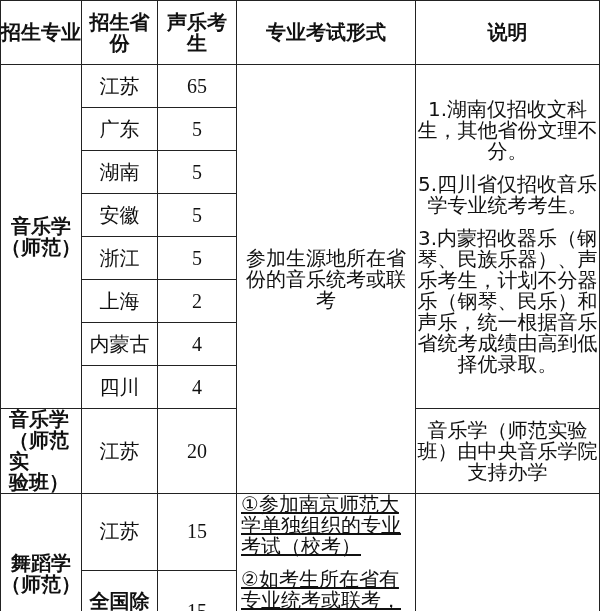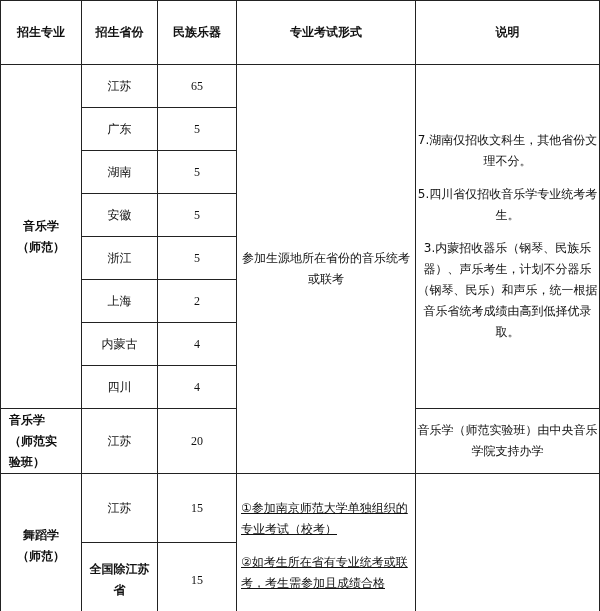--- a/index.html
+++ b/index.html
@@ -9,21 +9,21 @@
       border-collapse: collapse;
       table-layout: fixed;
       width: 599px;
       color: #111;
     }
     table.admissions td, table.admissions th {
       border: 1.5px solid #222;
       padding: 0;
       vertical-align: middle;
       text-align: center;
-      font-size: 12px;
+      font-size: 20px;
       line-height: 21px;
     }
     th { font-weight: bold; font-size: 15px; height: 63px; }
     td.major { font-weight: bold; font-size: 14.5px; line-height: 19px; padding: 0 2px; }
     td.prov { font-weight: normal; }
     td.prov.bold { font-weight: bold; line-height: 21px; }
     td.num { font-family: Liberation Serif, serif; font-size: 15px; }
     td.exam { font-size: 13.5px; line-height: 20px; padding: 0 4px; }
     td.exam.left { text-align: left; padding: 0 4px; text-decoration: underline; }
     td.note { text-align: left; font-size: 13.5px; line-height: 20px; padding: 0 3px; }
@@ -42,37 +42,37 @@
     <col style="width:81px">
     <col style="width:76px">
     <col style="width:79px">
     <col style="width:179px">
     <col style="width:184px">
   </colgroup>
   <thead>
     <tr>
       <th>招生专业</th>
       <th>招生省份</th>
-      <th>民族乐器</th>
+      <th>声乐考生</th>
       <th>专业考试形式</th>
       <th>说明</th>
     </tr>
   </thead>
   <tbody>
 
     <tr class="r43">
       <td class="major" rowspan="8">
         <div>音乐学</div>
         <div>（师范）</div>
       </td>
       <td class="prov">江苏</td>
       <td class="num">65</td>
       <td class="exam" rowspan="9">参加生源地所在省份的音乐统考或联考</td>
       <td class="note" rowspan="8">
-        <p>7.湖南仅招收文科生，其他省份文理不分。</p>
+        <p>1.湖南仅招收文科生，其他省份文理不分。</p>
         <p>5.四川省仅招收音乐学专业统考考生。</p>
         <p>3.内蒙招收器乐（钢琴、民族乐器）、声乐考生，计划不分器乐（钢琴、民乐）和声乐，统一根据音乐省统考成绩由高到低择优录取。</p>
       </td>
     </tr>
     <tr class="r43">
       <td class="prov">广东</td>
       <td class="num">5</td>
     </tr>
     <tr class="r43">
       <td class="prov">湖南</td>

